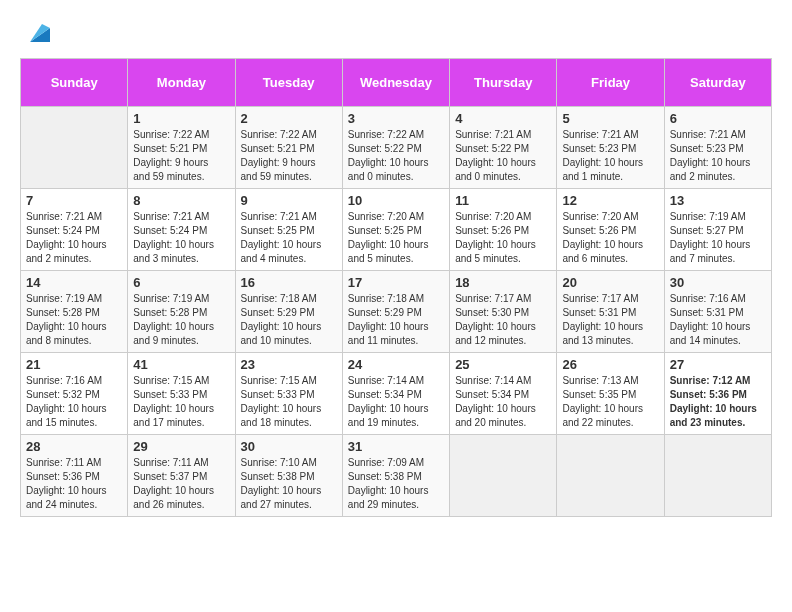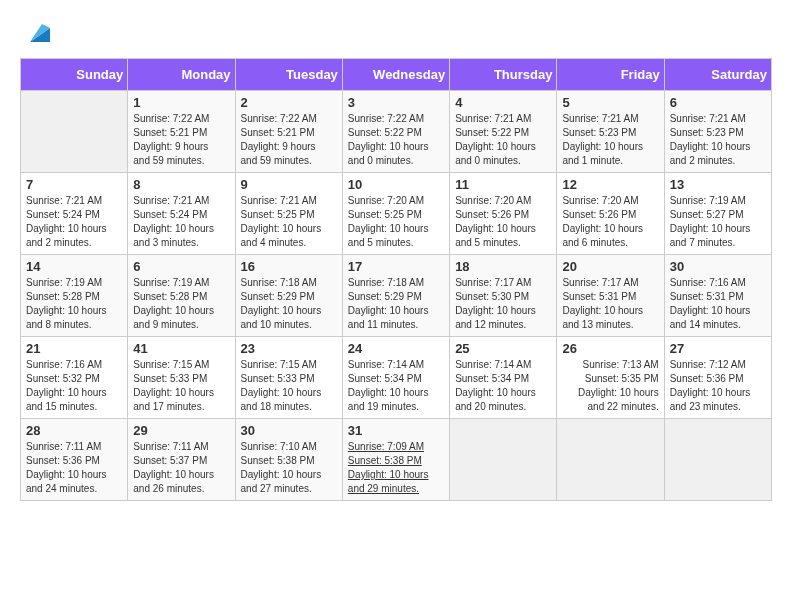--- a/index.html
+++ b/index.html
@@ -45,25 +45,25 @@
     }
     .location-title {
       font-size: 14px;
       color: #555;
     }
     table {
       width: 100%;
       border-collapse: collapse;
     }
     thead tr th {
-      background-color: #8b5cf6;
+      background-color: #d946ef;
       color: #fff;
       font-size: 13px;
-      padding: 8px 4px;
-      text-align: right;
+      padding: 16px 4px;
+      text-align: center;
       border: 1px solid #ccc;
     }
     tbody tr td {
       vertical-align: top;
       border: 1px solid #ccc;
       padding: 4px 5px;
       font-size: 11px;
       color: #333;
       min-height: 80px;
       width: calc(100% / 7);
@@ -300,28 +300,28 @@
         </td>
         <td>
           <span class="day-num">25</span>
           <div class="cell-info" style="white-space: pre-line;">Sunrise: 7:14 AM
 Sunset: 5:34 PM
 Daylight: 10 hours
 and 20 minutes.</div>
         </td>
         <td>
           <span class="day-num">26</span>
-          <div class="cell-info" style="white-space: pre-line; text-align: right;">Sunrise: 7:13 AM
+          <div class="cell-info" style="white-space: pre-line;">Sunrise: 7:13 AM
 Sunset: 5:35 PM
 Daylight: 10 hours
 and 22 minutes.</div>
         </td>
         <td>
           <span class="day-num">27</span>
-          <div class="cell-info" style="white-space: pre-line;">Sunrise: 7:12 AM
+          <div class="cell-info" style="white-space: pre-line; font-weight: bold;">Sunrise: 7:12 AM
 Sunset: 5:36 PM
 Daylight: 10 hours
 and 23 minutes.</div>
         </td>
       </tr>
       <tr>
         <td>
           <span class="day-num">28</span>
           <div class="cell-info" style="white-space: pre-line;">Sunrise: 7:11 AM
 Sunset: 5:36 PM
@@ -337,21 +337,21 @@
         </td>
         <td>
           <span class="day-num">30</span>
           <div class="cell-info" style="white-space: pre-line;">Sunrise: 7:10 AM
 Sunset: 5:38 PM
 Daylight: 10 hours
 and 27 minutes.</div>
         </td>
         <td>
           <span class="day-num">31</span>
-          <div class="cell-info" style="white-space: pre-line; text-decoration: underline;">Sunrise: 7:09 AM
+          <div class="cell-info" style="white-space: pre-line;">Sunrise: 7:09 AM
 Sunset: 5:38 PM
 Daylight: 10 hours
 and 29 minutes.</div>
         </td>
         <td class="empty-cell"></td>
         <td class="empty-cell"></td>
         <td class="empty-cell"></td>
       </tr>
     </tbody>
 </table>

